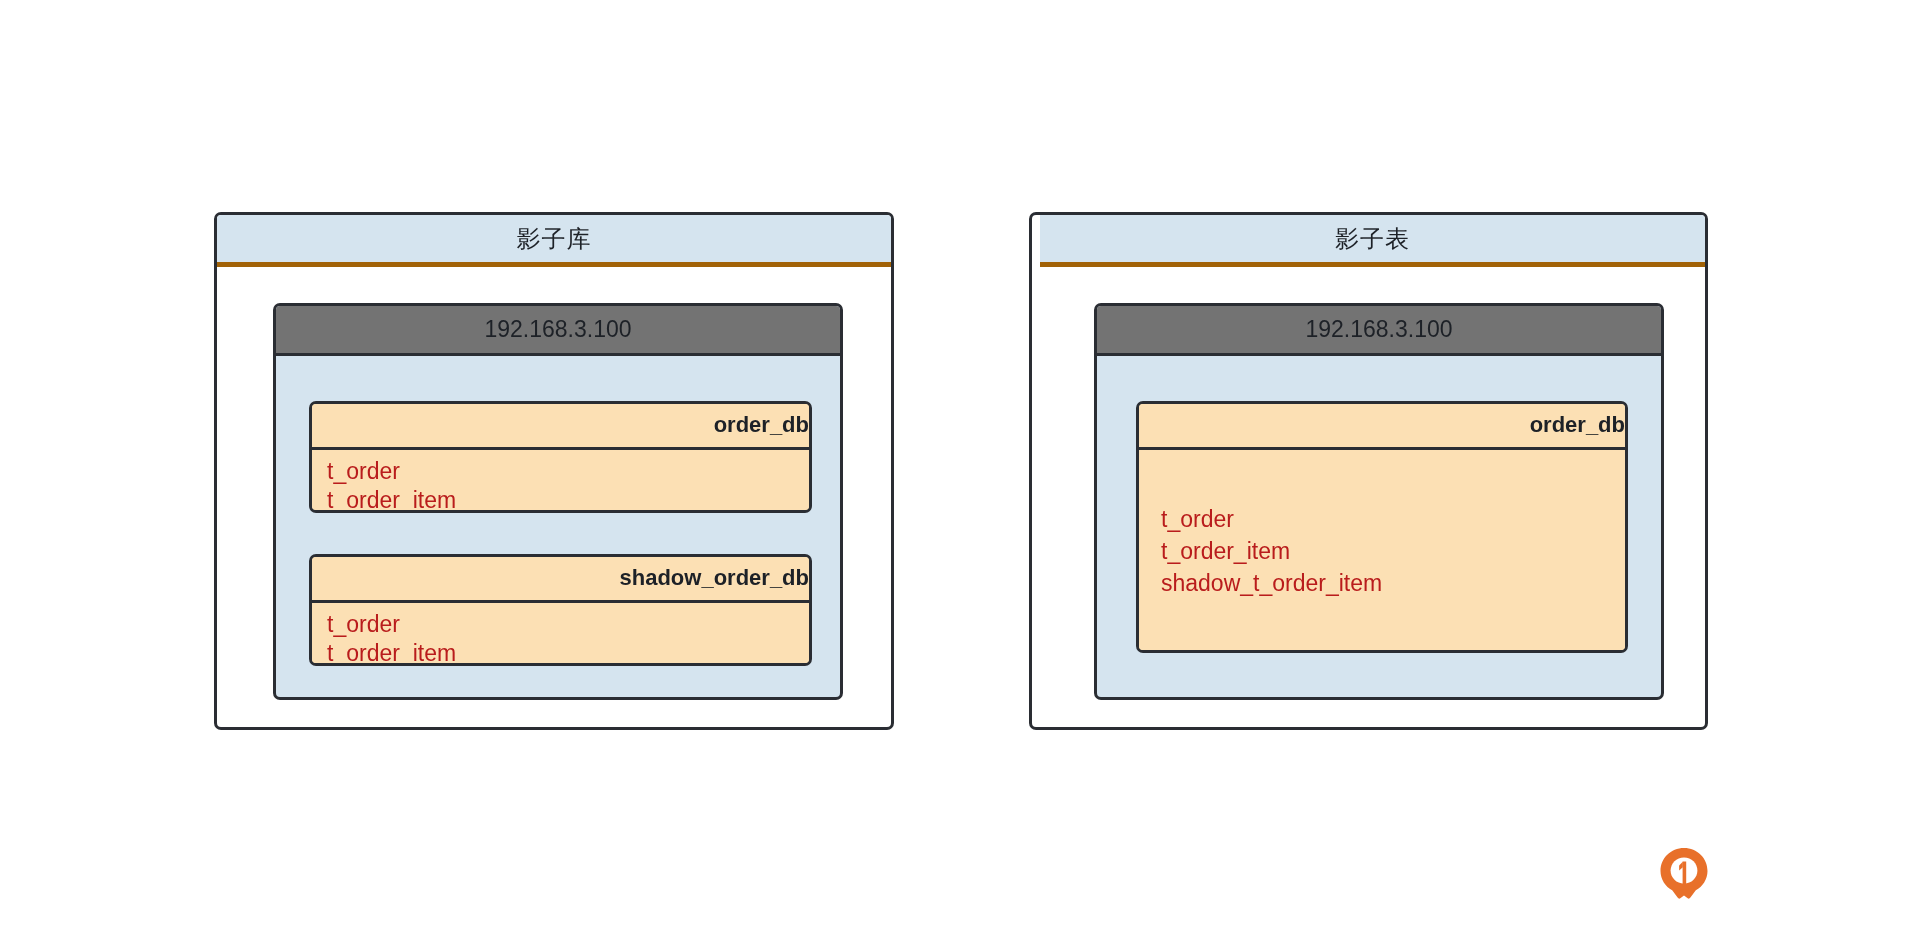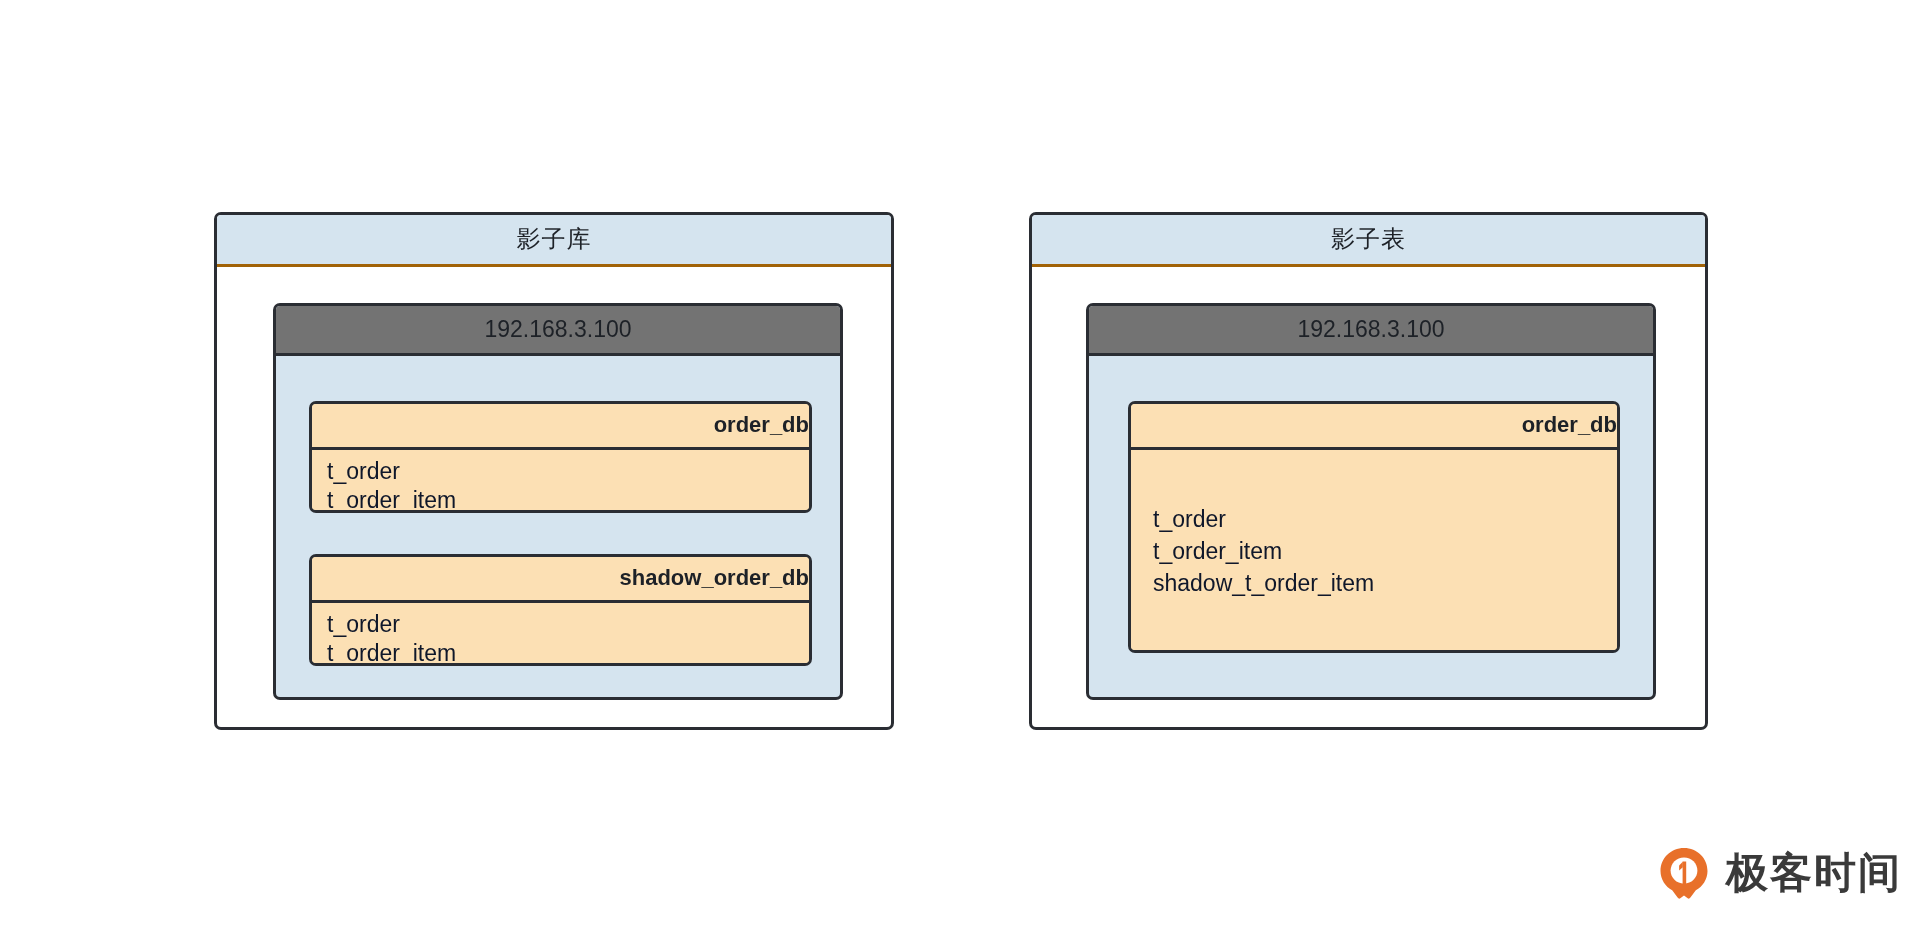--- a/index.html
+++ b/index.html
@@ -25,21 +25,21 @@
     background: #ffffff;
     overflow: hidden;
   }
 
   .panel-title {
     box-sizing: border-box;
     height: 52px;
     line-height: 48px;
     text-align: center;
     background: #d5e4ef;
-    border-bottom: 3px solid #a16207;
+    border-bottom: 5px solid #a16207;
     font-size: 24px;
     letter-spacing: 1px;
     color: #1d2127;
     white-space: nowrap;
   }
 
   .panel-body {
     position: relative;
     box-sizing: border-box;
     width: 100%;
@@ -99,37 +99,37 @@
   }
   .db-tables.centered {
     display: flex;
     flex-direction: column;
     justify-content: center;
     padding-left: 22px;
   }
   .table-row {
     font-size: 23px;
     line-height: 29px;
-    color: #0f172a;
+    color: #b91c1c;
     white-space: nowrap;
   }
   .db-tables.centered .table-row {
     line-height: 32px;
   }
 
   
   #panel-shadow-db { left: 214px; top: 212px; width: 680px; height: 518px; }
   #panel-shadow-db .panel-body { height: 463px; }
   #panel-shadow-db .host-box { left: 56px; top: 36px; width: 570px; height: 397px; }
   #panel-shadow-db .host-body { height: 344px; }
   #panel-shadow-db .db-box.db-1 { left: 33px; top: 45px; width: 503px; height: 112px; }
   #panel-shadow-db .db-box.db-2 { left: 33px; top: 198px; width: 503px; height: 112px; }
 
   
-  #panel-shadow-table { left: 1029px; top: 212px; width: 679px; height: 518px; }
+  #panel-shadow-table { left: 1029px; top: 212px; width: 679px; height: 518px; padding-left: 8px; }
   #panel-shadow-table .panel-body { height: 463px; }
   #panel-shadow-table .host-box { left: 54px; top: 36px; width: 570px; height: 397px; }
   #panel-shadow-table .host-body { height: 344px; }
   #panel-shadow-table .db-box.db-1 { left: 39px; top: 45px; width: 492px; height: 252px; }
   #panel-shadow-table .db-box.db-1 .db-tables { height: 201px; }
 
   
   #brand-logo {
     position: absolute;
     left: 1656px;
@@ -211,14 +211,13 @@
 <div id="brand-logo">
   <span class="logo-mark">
     <svg viewBox="0 0 56 56" width="56" height="56" aria-hidden="true">
       <path d="M28 3 C14.8 3 4.5 13.2 4.5 26 C4.5 34.5 9.4 41.6 16.2 45.2 L21.6 52.6 C22.3 53.6 23.3 54 24.3 53.3 L28 50.6 L31.7 53.3 C32.7 54 33.7 53.6 34.4 52.6 L39.8 45.2 C46.6 41.6 51.5 34.5 51.5 26 C51.5 13.2 41.2 3 28 3 Z" fill="#e8702a"></path>
       <path d="M28 12.5 C20.5 12.5 14.6 18.3 14.6 25.6 C14.6 32.9 20.5 38.7 28 38.7 C35.5 38.7 41.4 32.9 41.4 25.6 C41.4 18.3 35.5 12.5 28 12.5 Z" fill="#ffffff"></path>
       <path d="M26.6 16.5 L30.2 16.5 L30.2 39.5 L26.6 43.0 Z" fill="#e8702a"></path>
       <path d="M23.1 20.6 L26.8 16.7 L26.8 22.3 L23.1 25.4 Z" fill="#e8702a"></path>
       <path d="M22.2 43.5 L28 47.8 L33.8 43.5 C31.9 44.2 30.0 44.6 28 44.6 C26.0 44.6 24.1 44.2 22.2 43.5 Z" fill="#e8702a"></path>
     </svg>
   </span>
-  <span class="logo-text">极客时间</span>
 </div>
 
 </body></html>

